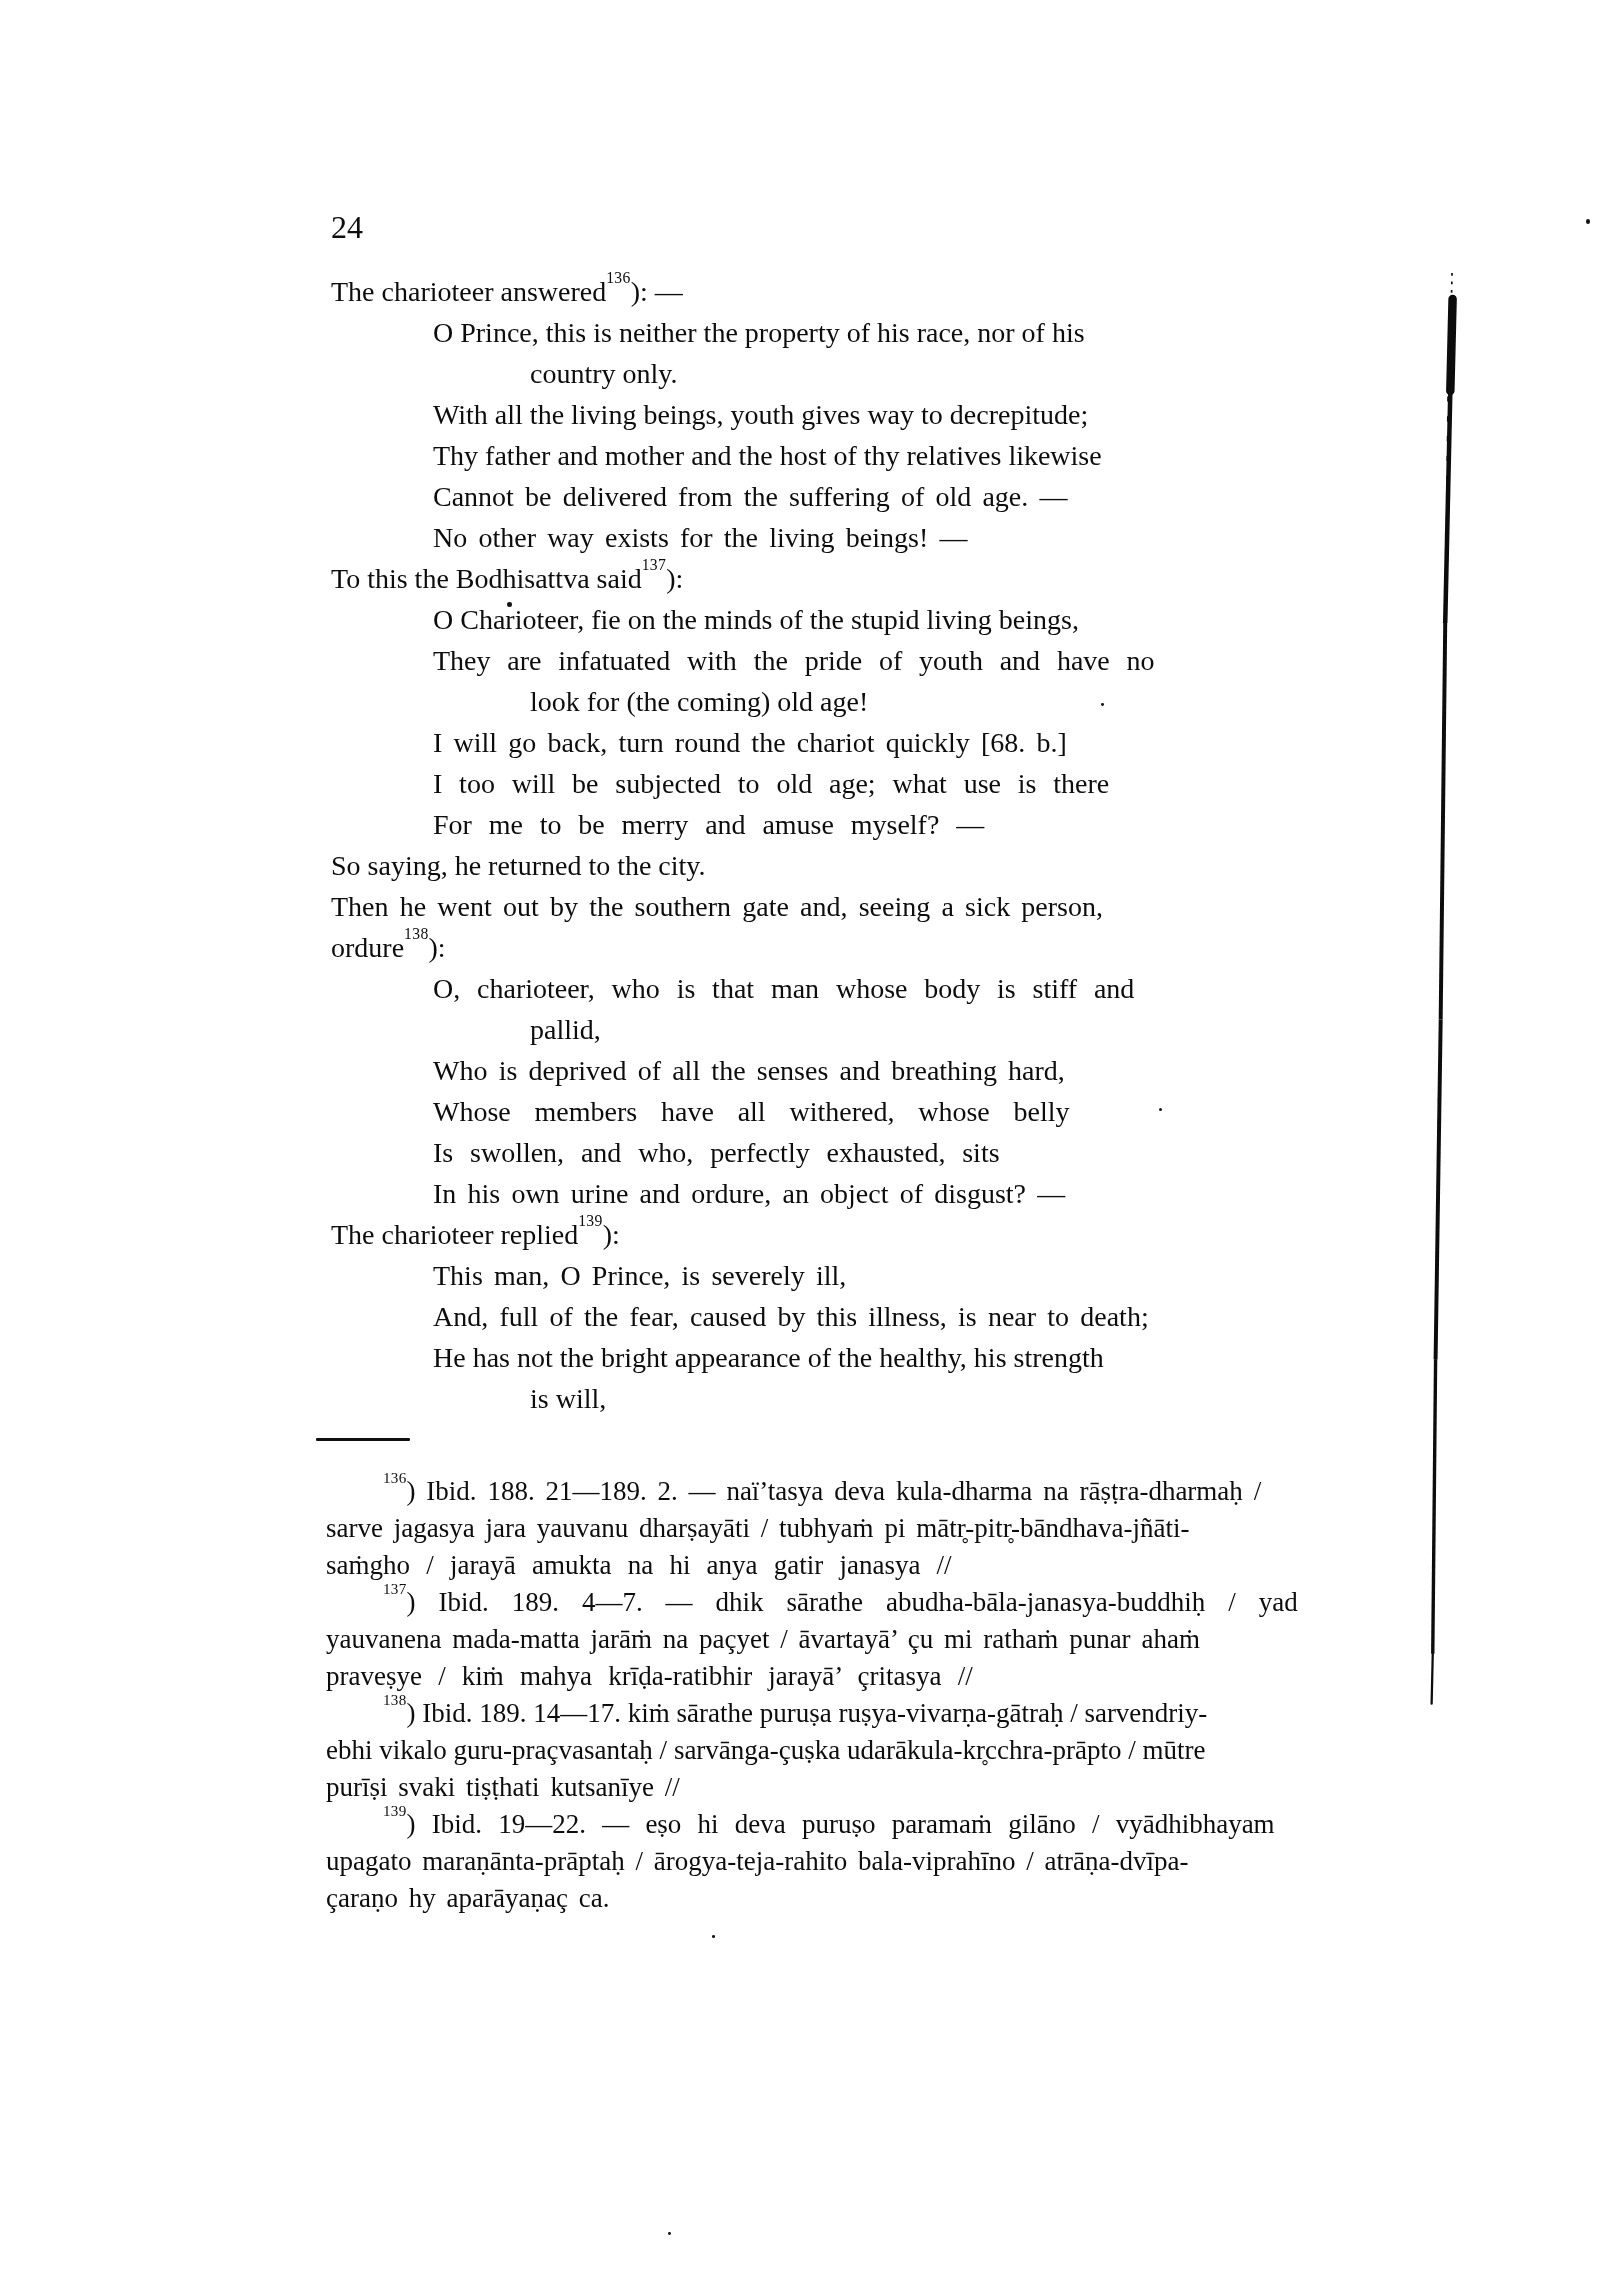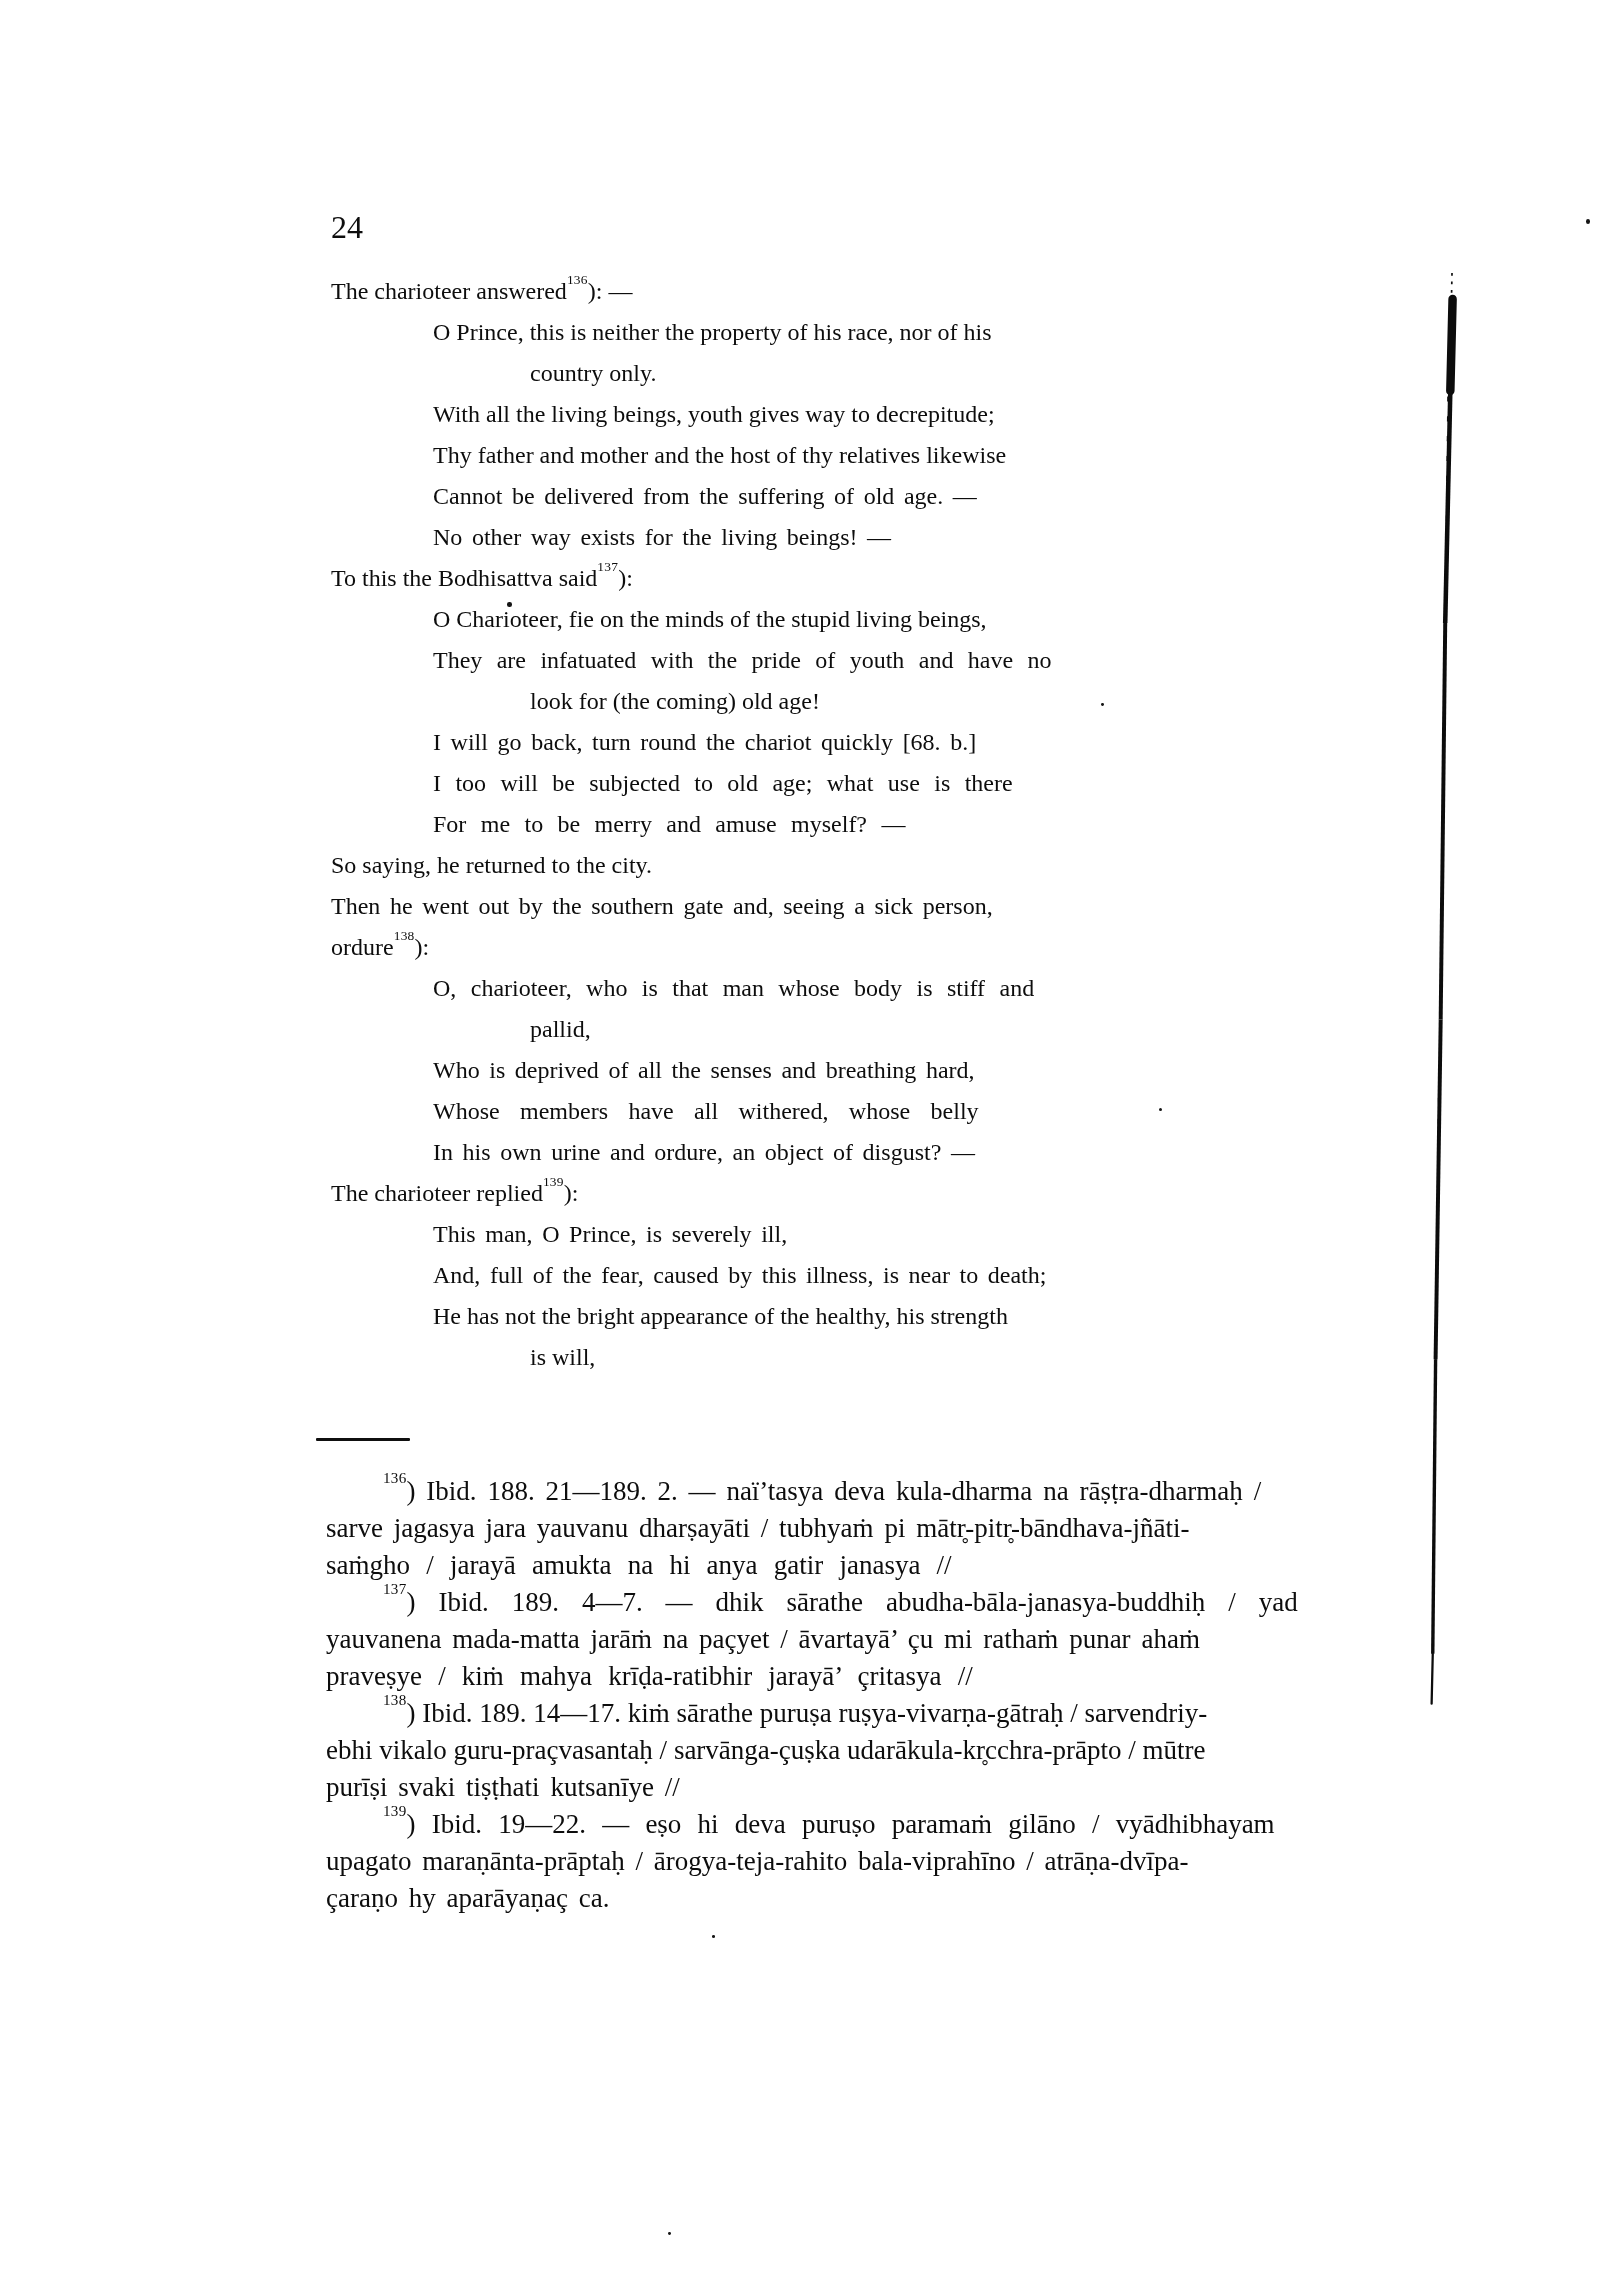--- a/index.html
+++ b/index.html
@@ -1,20 +1,20 @@
 <!DOCTYPE html>
 <html style="font-size:9px"><head>
 <meta charset="utf-8">
 <style>
   html,body{margin:0;padding:0;background:#ffffff;}
   .page{position:relative;width:1608px;height:2295px;background:#fff;color:#0d0d0d;
         font-family:"Liberation Serif","DejaVu Serif",serif;overflow:hidden;}
   .pageno{position:absolute;top:211px;left:331px;font-size:32px;line-height:1;}
   #main{position:absolute;top:271px;left:0;width:1624px;}
-  .line{white-space:pre;height:41px;line-height:41px;font-size:24px;}
+  .line{white-space:pre;height:41px;line-height:41px;font-size:28px;}
   .ind0{padding-left:331px}
   .ind1{padding-left:433px}
   .ind2{padding-left:530px}
   #footnotes{position:absolute;top:1473px;left:326px;width:1190px;}
   .fline{white-space:pre;height:37px;line-height:37px;font-size:27px;}
   .fl1{padding-left:57px}
   .w1{word-spacing:.15em}
   .w2{word-spacing:.35em}
   .w3{word-spacing:.6em}
   sup{font-size:.56em;line-height:0;position:relative;top:-.48em;letter-spacing:.02em;}
@@ -45,20 +45,21 @@
       <div class="line w1 ind1"><span>I will go back, turn round the chariot quickly [68. b.]</span></div>
       <div class="line w2 ind1"><span>I too will be subjected to old age; what use is there</span></div>
       <div class="line w2 ind1"><span>For me to be merry and amuse myself? —</span></div>
       <div class="line w0 ind0"><span>So saying, he returned to the city.</span></div>
       <div class="line w1 ind0"><span>Then he went out by the southern gate and, seeing a sick person,</span></div>
       <div class="line w0 ind0"><span>ordure</span><sup>138</sup><span>):</span></div>
       <div class="line w2 ind1"><span>O, charioteer, who is that man whose body is stiff and</span></div>
       <div class="line w0 ind2"><span>pallid,</span></div>
       <div class="line w1 ind1"><span>Who is deprived of all the senses and breathing hard,</span></div>
       <div class="line w3 ind1"><span>Whose members have all withered, whose belly</span></div>
+      <div class="line w2 ind1"><span>Is swollen, and who, perfectly exhausted, sits</span></div>
       <div class="line w1 ind1"><span>In his own urine and ordure, an object of disgust? —</span></div>
       <div class="line w0 ind0"><span>The charioteer replied</span><sup>139</sup><span>):</span></div>
       <div class="line w1 ind1"><span>This man, O Prince, is severely ill,</span></div>
       <div class="line w1 ind1"><span>And, full of the fear, caused by this illness, is near to death;</span></div>
       <div class="line w0 ind1"><span>He has not the bright appearance of the healthy, his strength</span></div>
       <div class="line w0 ind2"><span>is will,</span></div>
     </div>
 
   <div class="sep"></div>
 

